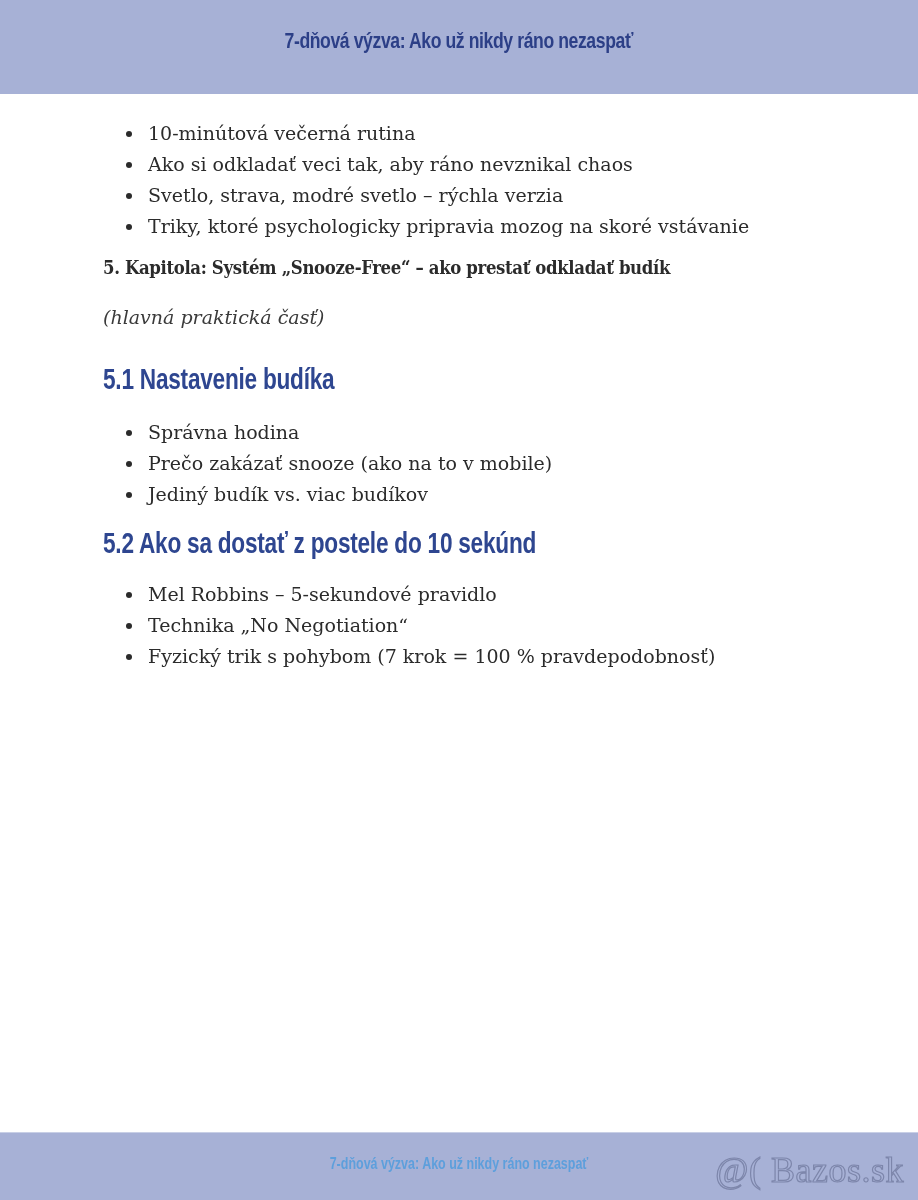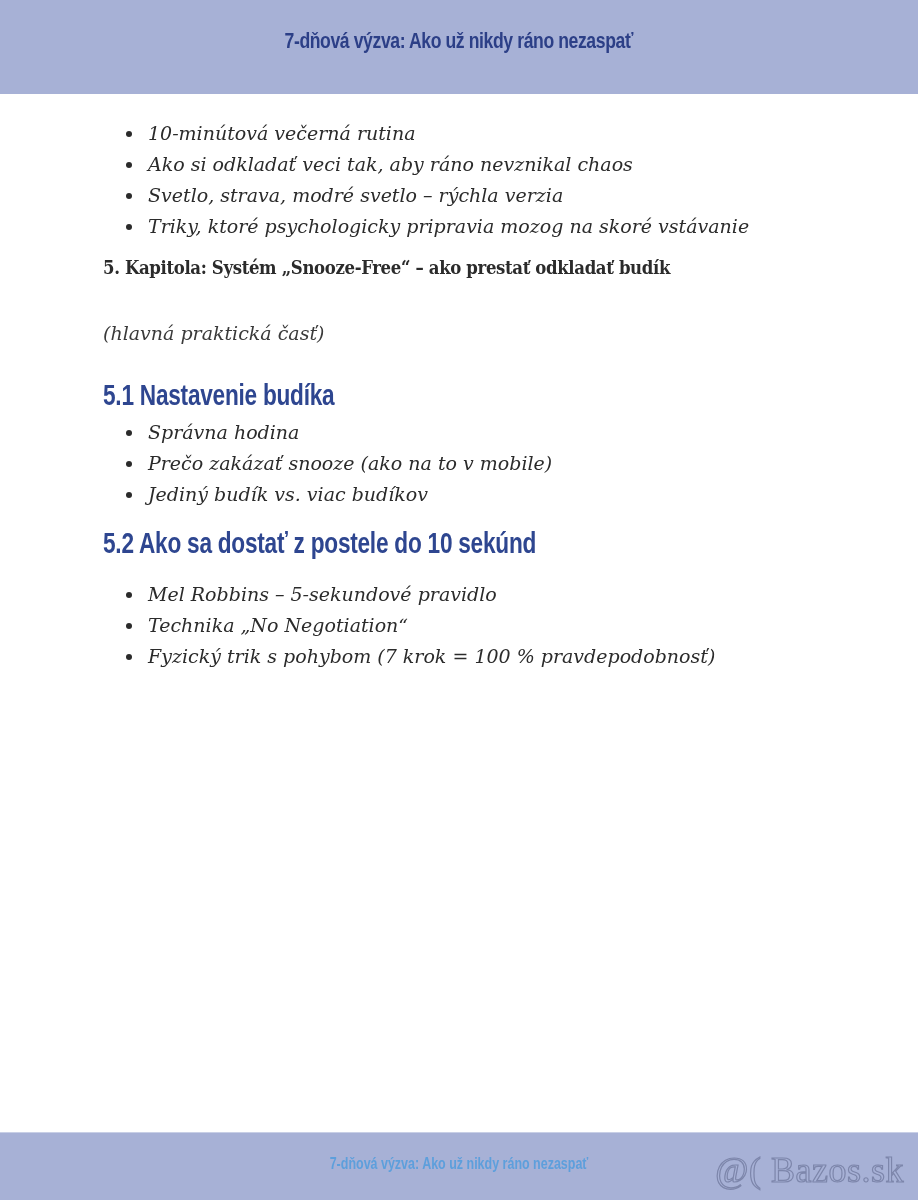--- a/index.html
+++ b/index.html
@@ -15,50 +15,50 @@
       font-family: "Liberation Sans", sans-serif;
       font-weight: bold; font-size: 22px; color: #2c3f87;
       letter-spacing: -0.5px;
       transform: scaleX(0.8); transform-origin: center;
       white-space: nowrap;
       margin-top: -12px;
     }
 
     .content { position: absolute; left: 103px; top: 118px; width: 780px; }
 
-    ul.bullets { list-style: none; font-style: italic; }
+    ul.bullets { list-style: none; }
     ul.bullets li {
       position: relative; padding-left: 45px;
       font-size: 19px; line-height: 31px; color: #2b2b2b;
       white-space: nowrap;
     }
     ul.bullets li::before {
       content: ""; position: absolute; left: 23px; top: 13px;
       width: 6px; height: 6px; border-radius: 50%; background: #2b2b2b;
     }
 
     .chapter {
       font-family: "DejaVu Serif", serif; font-weight: bold;
       font-size: 18px; color: #2b2b2b; margin-top: 15px;
       letter-spacing: -0.4px; white-space: nowrap;
       transform: scaleX(0.92); transform-origin: left;
     }
     .italic-note {
       font-style: italic; font-size: 19px; color: #3a3a3a;
-      margin-top: 44px; white-space: nowrap;
+      margin-top: 28px; white-space: nowrap;
     }
     .section-heading {
       font-family: "Liberation Sans", sans-serif; font-weight: bold;
       font-size: 29px; color: #2e4690; white-space: nowrap;
       transform: scaleX(0.78); transform-origin: left;
       letter-spacing: -0.3px;
     }
     .h51 { margin-top: 29px; line-height: 44px; }
     .h52 { margin-top: 11px; line-height: 44px; }
-    .list51 { margin-top: 0px; }
+    .list51 { margin-top: 16px; }
     .list52 { margin-top: 14px; }
 
     .footer {
       position: absolute; left: 0; top: 1132px; width: 918px; height: 68px;
       background: #a7b1d6; border-top: 1px solid #c8cfe6;
     }
     .footer-title {
       position: absolute; left: 0; right: 0; top: 22px; text-align: center;
       font-family: "Liberation Sans", sans-serif; font-weight: bold;
       font-size: 16px; color: #5d9fdc; white-space: nowrap;

